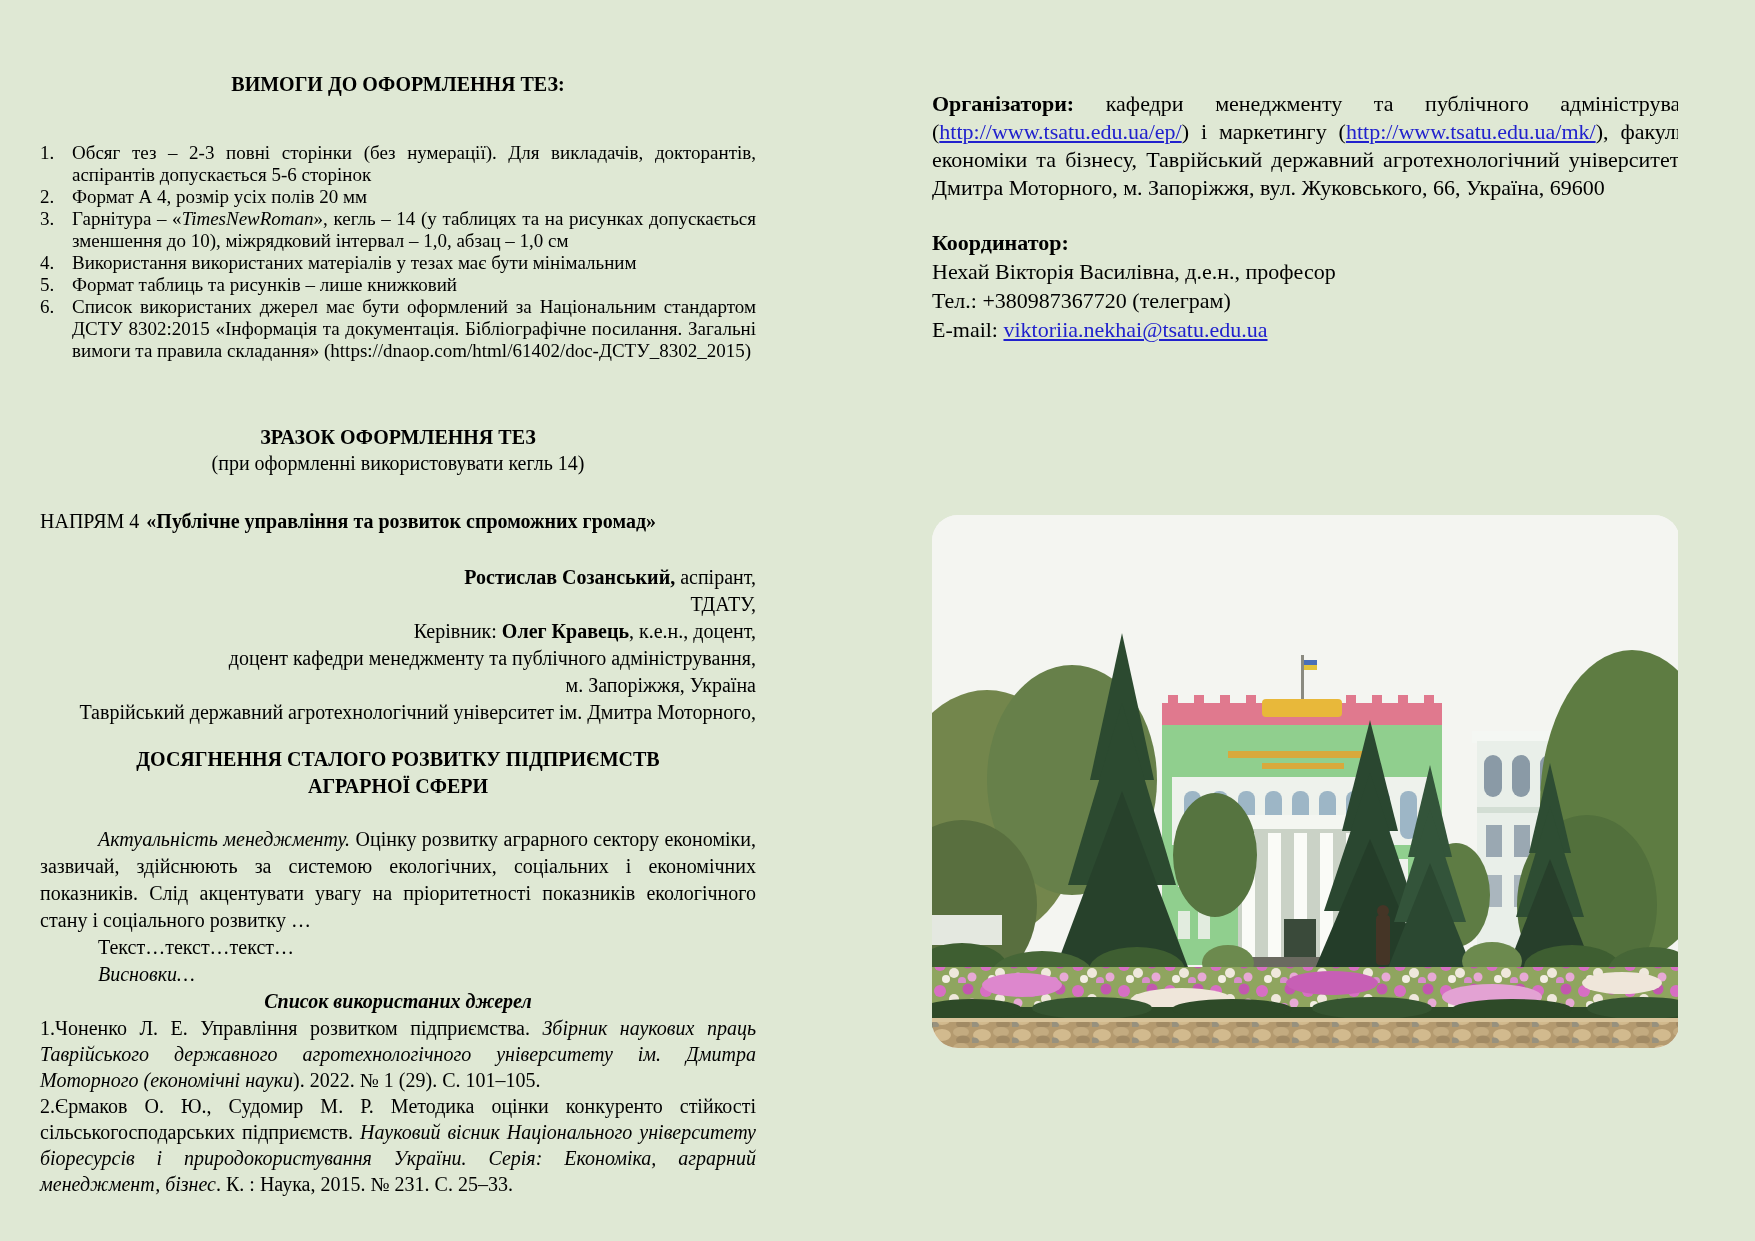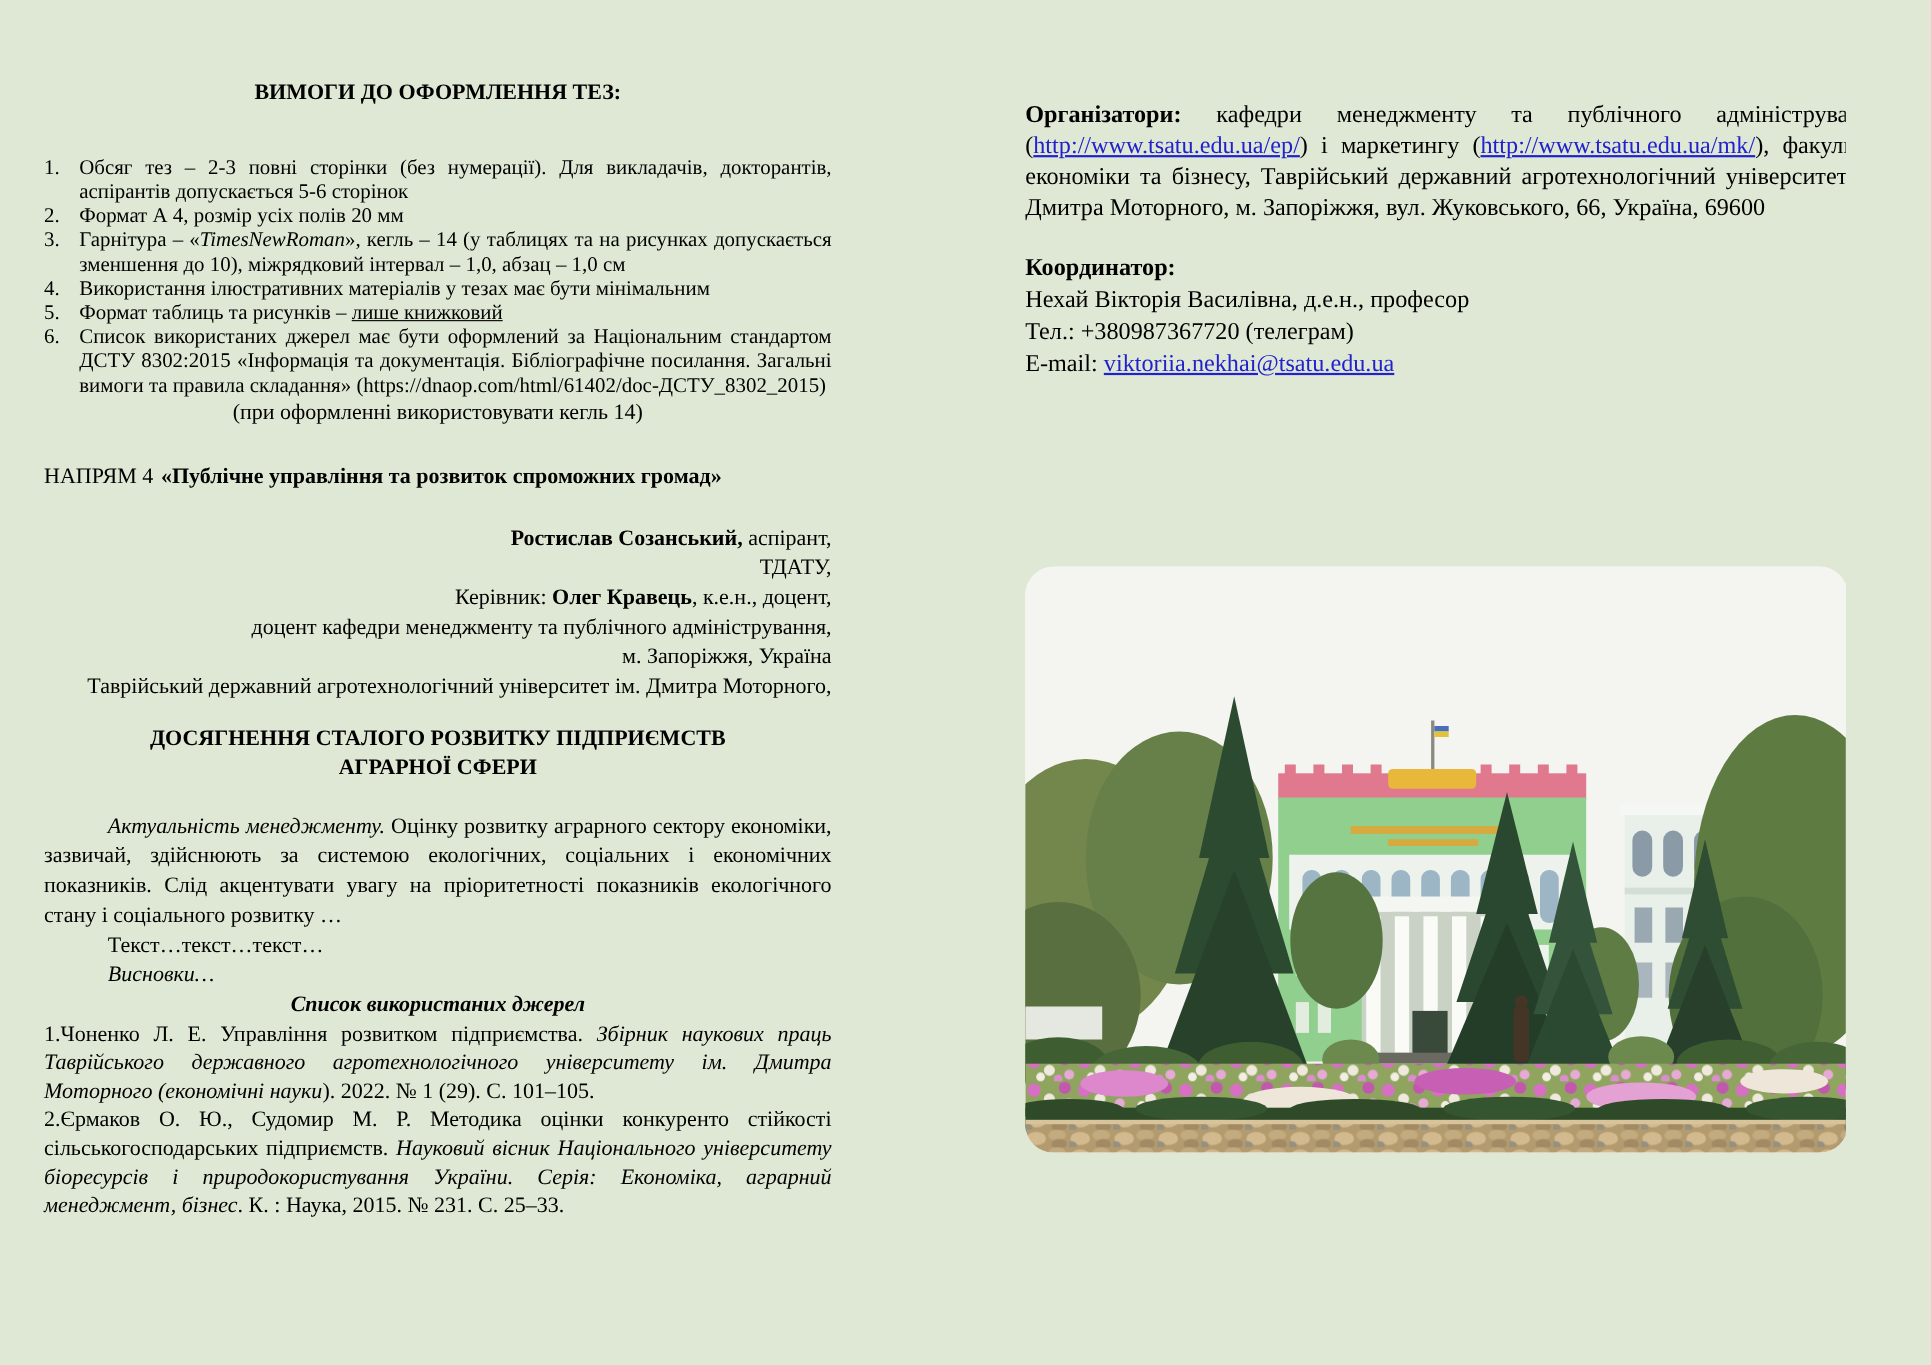--- a/index.html
+++ b/index.html
@@ -11,21 +11,21 @@
     position:relative;width:1678px;height:1241px;background:var(--page-bg);
     font-family:"Liberation Serif","DejaVu Serif",serif;color:#000;overflow:hidden;
   }
   
   .col-left{position:absolute;left:40px;top:72px;width:716px;}
   .l-title{text-align:center;font-weight:bold;font-size:20px;line-height:24px;}
   .req-list{margin-top:46px;font-size:19px;line-height:22px;}
   .req{display:flex;}
   .req-num{flex:0 0 32px;}
   .req-text{flex:1;text-align:justify;}
-  .u{text-decoration:underline;}
+  .u{}
   .it{font-style:italic;}
   .sample-head{margin-top:62px;text-align:center;font-weight:bold;font-size:20px;line-height:26px;}
   .sample-sub{text-align:center;font-size:20px;line-height:26px;}
   .napryam{margin-top:32px;font-size:20px;line-height:26px;}
   .napryam-b{margin-left:7px;}
   .authors{margin-top:30px;text-align:right;font-size:20px;line-height:27px;}
   .thesis-title{margin-top:20px;text-align:center;font-weight:bold;font-size:20px;line-height:27px;}
   .abstract{margin:26px 0 0 0;text-align:justify;font-size:20px;line-height:27px;text-indent:58px;}
   .plain-line{font-size:20px;line-height:27px;padding-left:58px;}
   .refs-head{text-align:center;font-weight:bold;font-style:italic;font-size:20px;line-height:27px;}
@@ -58,32 +58,33 @@
       <div class="req">
         <span class="req-num">2.</span>
         <span class="req-text">Формат А 4, розмір усіх полів 20 мм</span>
       </div>
       <div class="req">
         <span class="req-num">3.</span>
         <span class="req-text"><span>Гарнітура – «</span><span class="it">TimesNewRoman</span><span>», кегль – 14 (у таблицях та на рисунках допускається зменшення до 10), міжрядковий інтервал – 1,0, абзац – 1,0 см</span></span>
       </div>
       <div class="req">
         <span class="req-num">4.</span>
-        <span class="req-text">Використання ілюстративних матеріалів у тезах має бути мінімальним</span>
+        <span class="req-text">Використання використаних матеріалів у тезах має бути мінімальним</span>
       </div>
       <div class="req">
         <span class="req-num">5.</span>
         <span class="req-text"><span>Формат таблиць та рисунків – </span><span class="u">лише книжковий</span></span>
       </div>
       <div class="req">
         <span class="req-num">6.</span>
         <span class="req-text">Список використаних джерел має бути оформлений за Національним стандартом ДСТУ 8302:2015 «Інформація та документація. Бібліографічне посилання. Загальні вимоги та правила складання» (https://dnaop.com/html/61402/doc-ДСТУ_8302_2015)</span>
       </div>
     </div>
 
+    <div class="sample-head">ЗРАЗОК ОФОРМЛЕННЯ ТЕЗ</div>
     <div class="sample-sub">(при оформленні використовувати кегль 14)</div>
 
     <div class="napryam"><span>НАПРЯМ 4</span><b class="napryam-b">«Публічне управління та розвиток спроможних громад»</b></div>
 
     <div class="authors">
       <div><b>Ростислав Созанський,</b><span> аспірант,</span></div>
       <div>ТДАТУ,</div>
       <div><span>Керівник: </span><b>Олег Кравець</b><span>, к.е.н., доцент,</span></div>
       <div>доцент кафедри менеджменту та публічного адміністрування,</div>
       <div>м. Запоріжжя, Україна</div>

